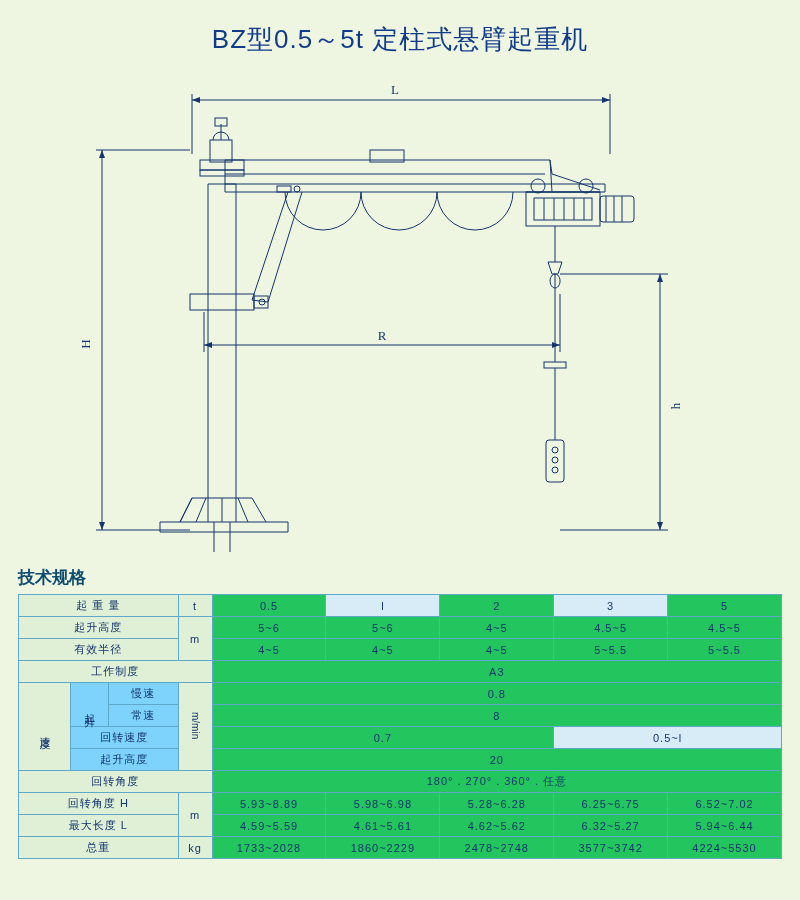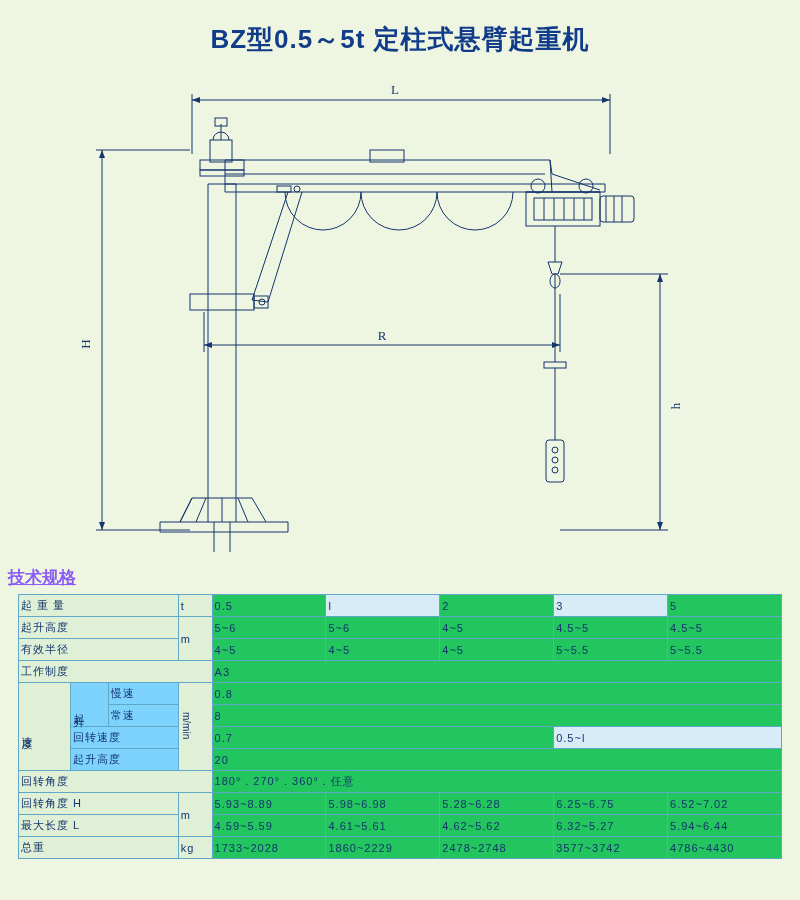--- a/index.html
+++ b/index.html
@@ -13,49 +13,49 @@
     position: relative;
     width: 800px; height: 900px;
     background: #eef5e0;
     overflow: hidden;
   }
   .title {
     position: absolute;
     top: 22px; left: 0; width: 800px;
     text-align: center;
     font-size: 26px;
-    font-weight: bold;
+    font-weight: normal;
     color: #113c8a;
     letter-spacing: 1px;
     font-family: "Liberation Sans", sans-serif;
   }
   .diagram {
     position: absolute;
     top: 62px; left: 40px;
     width: 720px; height: 490px;
   }
   .diagram svg { display: block; }
   .section-title {
     position: absolute;
-    left: 8px; top: 566px;
+    left: 18px; top: 566px;
     font-size: 17px;
     font-weight: bold;
-    color: #8b5cf6;
-    text-decoration: underline;
+    color: #0c4a6e;
   }
   table.spec {
     position: absolute;
     left: 18px; top: 594px;
     width: 764px;
     border-collapse: collapse;
     font-size: 11px;
     color: #14356e;
   }
   table.spec td {
     border: 1px solid #5fa8c8;
+    text-align: center;
     vertical-align: middle;
     height: 22px;
     padding: 1px 2px;
     letter-spacing: 1px;
   }
   td.lbl {
     background: #dff0d6;
     font-weight: normal;
     width: 120px;
   }
@@ -310,18 +310,18 @@
         <td class="val">5.94~6.44</td>
       </tr>
 
       <tr>
         <td class="lbl" colspan="3">总重</td>
         <td class="unit">kg</td>
         <td class="val">1733~2028</td>
         <td class="val">1860~2229</td>
         <td class="val">2478~2748</td>
         <td class="val">3577~3742</td>
-        <td class="val">4786~4430</td>
+        <td class="val">4224~5530</td>
       </tr>
     </tbody>
   </table>
 
 </div>
 
 </body></html>

